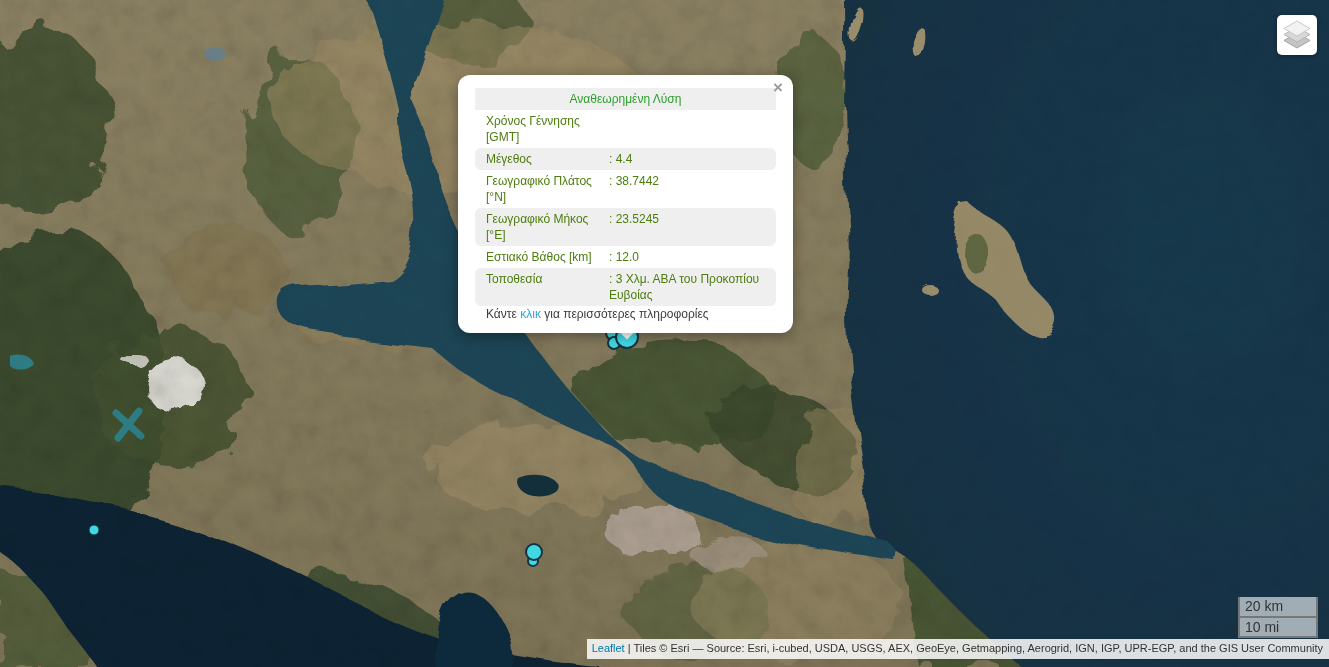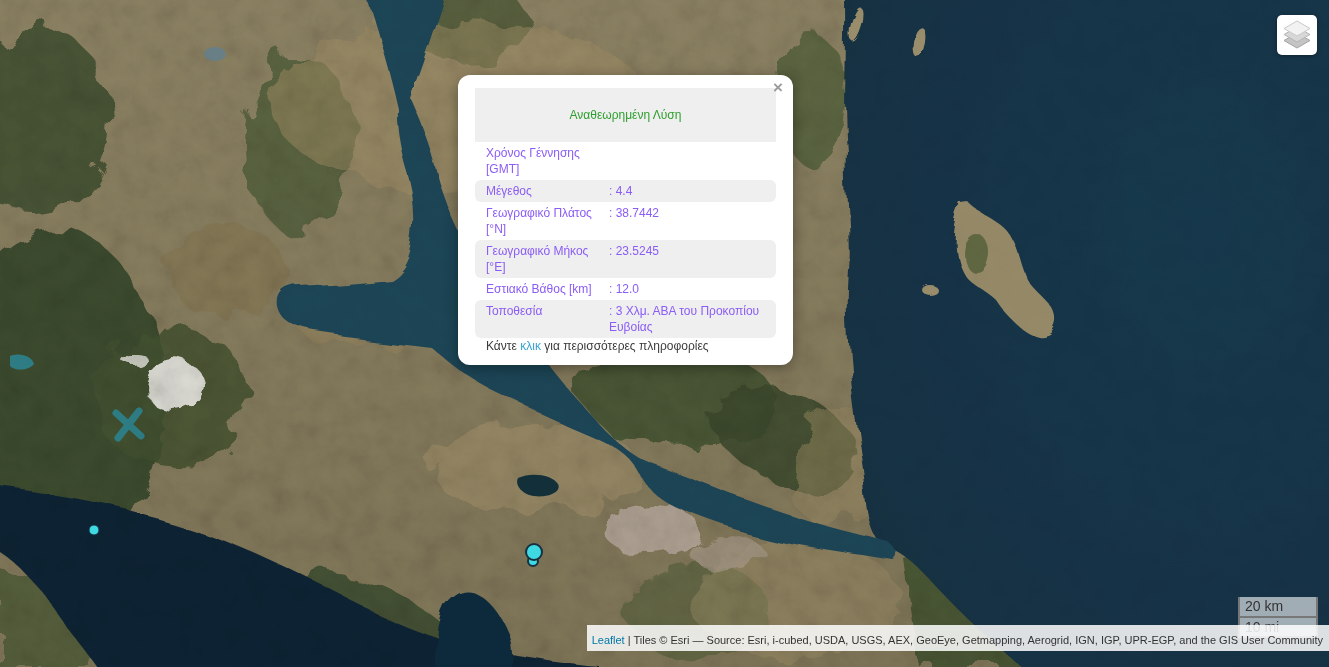--- a/index.html
+++ b/index.html
@@ -8,42 +8,42 @@
   svg.map{position:absolute;left:0;top:0;display:block;}
 
   
   .popup{position:absolute;left:458px;top:75px;width:335px;background:#fff;
          border-radius:12px;box-shadow:0 3px 14px rgba(0,0,0,0.35);z-index:5;}
   .popup-inner{padding:13px 17px 9px;}
   .pclose{position:absolute;top:4px;right:10px;font-size:17px;line-height:17px;
           color:#9a9a9a;cursor:pointer;font-weight:bold;}
   .ptable{width:100%;}
   .ptitle{background:#efefef;color:#2e9e2e;text-align:center;font-size:12px;
-          line-height:16px;padding:19px 2px;}
-  .prow{display:flex;font-size:12px;line-height:16px;color:#8b5cf6;}
+          line-height:16px;padding:3px 2px;}
+  .prow{display:flex;font-size:12px;line-height:16px;color:#4d7c0f;}
   .prow.alt{background:#efefef;border-radius:6px;}
   .plabel{width:134px;flex:none;padding:3px 4px 3px 11px;box-sizing:border-box;}
   .pvalue{flex:1;padding:3px 4px 3px 0;}
   .pfooter{font-size:12px;line-height:16px;color:#3c3c3c;padding:0 0 2px 11px;}
   .pfooter a{color:#35a3d5;text-decoration:none;cursor:pointer;}
   .tail{position:absolute;left:616px;top:313px;width:22px;height:22px;background:#fff;
         transform:rotate(45deg);z-index:4;}
 
   
   .layers-ctl{position:absolute;top:15px;right:12px;width:40px;height:40px;background:#fff;
               border-radius:5px;box-shadow:0 1px 4px rgba(0,0,0,0.35);z-index:6;
               display:flex;align-items:center;justify-content:center;cursor:pointer;}
   .scale-ctl{position:absolute;right:11px;bottom:29px;z-index:6;}
   .scale-line{background:rgba(255,255,255,0.6);border:2px solid #777;border-top:none;
               font-size:14px;line-height:1.25;padding:1px 5px 0;color:#333;
               box-sizing:border-box;white-space:nowrap;}
   .scale-km{width:80px;}
   .scale-mi{width:80px;}
-  .attribution{position:absolute;right:0;bottom:16px;background:rgba(255,255,255,0.85);
-               padding:8px 6px 4px 5px;font-size:11px;line-height:1.3;color:#333;z-index:6;
+  .attribution{position:absolute;right:0;bottom:8px;background:rgba(255,255,255,0.85);
+               padding:2px 6px 4px 5px;font-size:11px;line-height:1.3;color:#333;z-index:6;
                white-space:nowrap;}
   .attribution a{color:#0078a8;text-decoration:none;cursor:pointer;}
 </style>
 </head>
 <body>
 
 <div class="stage">
 
   <svg class="map" width="1329" height="667" viewBox="0 0 1329 667" preserveAspectRatio="none">
     <defs>

